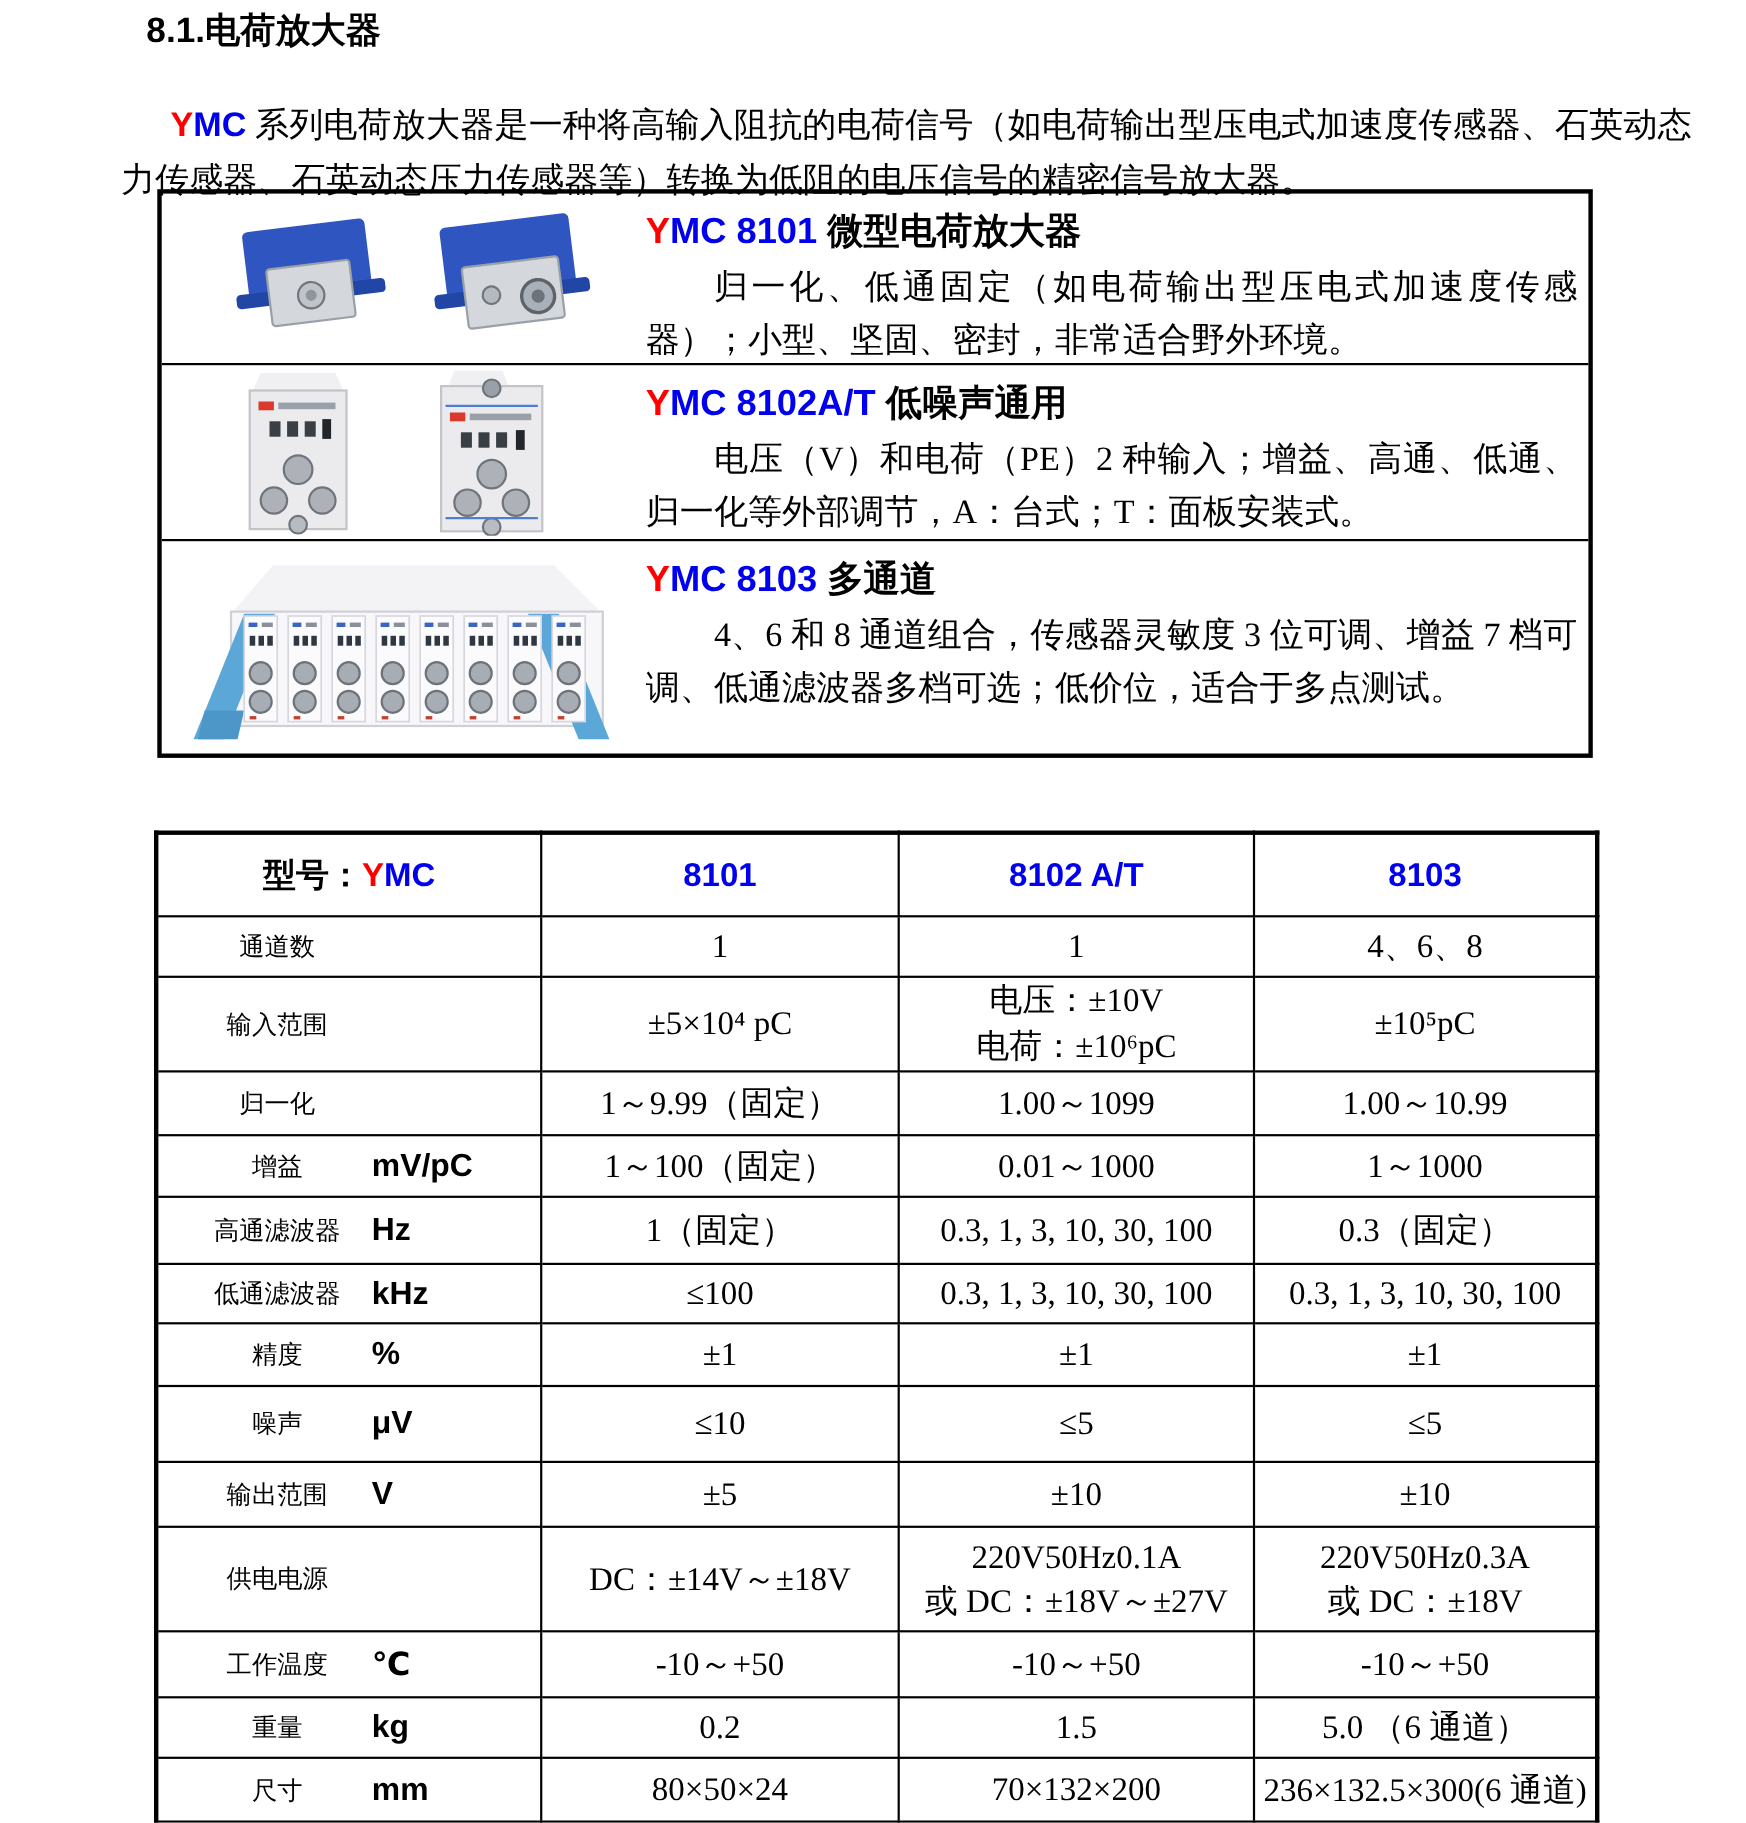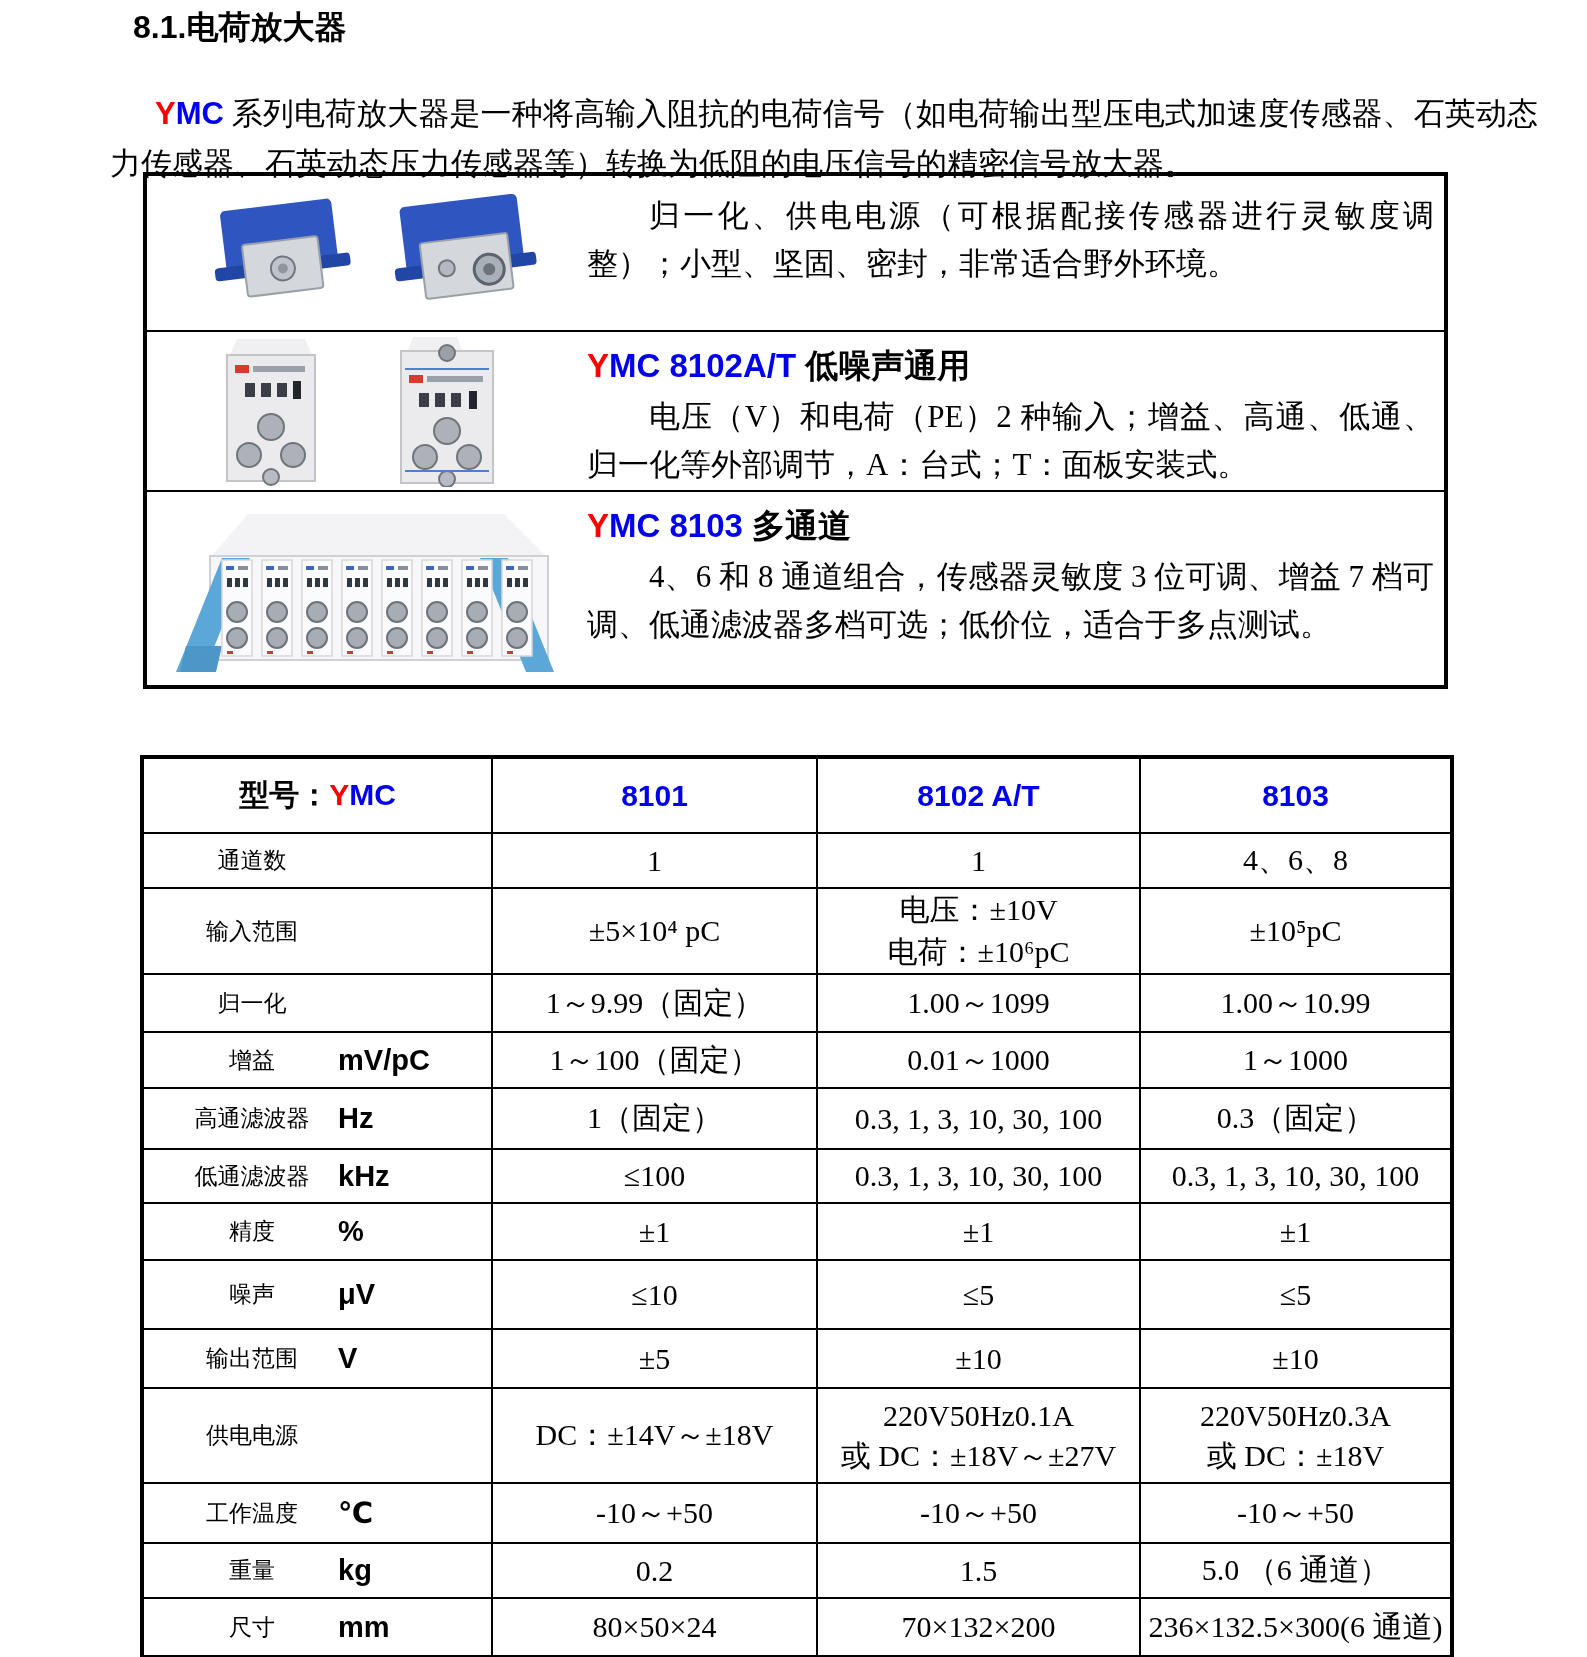--- a/index.html
+++ b/index.html
@@ -69,21 +69,22 @@
             <rect x="248" y="18" width="118" height="70" rx="5" fill="#2f55c0"></rect>
             <rect x="236" y="78" width="142" height="13" rx="4" fill="#2146a6"></rect>
             <rect x="264" y="56" width="88" height="56" rx="3" fill="#d4d7dc" stroke="#9aa0a8" stroke-width="2"></rect>
             <circle cx="288" cy="84" r="8" fill="#b4b9bf" stroke="#70767e" stroke-width="2"></circle>
             <circle cx="330" cy="90" r="15" fill="#aab0b7" stroke="#5d636b" stroke-width="3"></circle>
             <circle cx="330" cy="90" r="6" fill="#6d737b"></circle>
           </g>
         </svg>
       </div>
       <div class="ptext">
-        <div class="pdesc">归一化、供电电源（可根据配接传感器进行灵敏度调整）；小型、坚固、密封，非常适合野外环境。</div>
+        <div class="ptitle"><span class="brand-y">Y</span><span class="brand-b">MC 8101</span><span class="pname"> 微型电荷放大器</span></div>
+        <div class="pdesc">归一化、低通固定（如电荷输出型压电式加速度传感器）；小型、坚固、密封，非常适合野外环境。</div>
       </div>
     </div>
 
     <div class="product-row rowb">
       <div class="pimg">
         <svg width="420" height="152" viewBox="0 0 420 152">
           <g>
             <polygon points="80,4 148,4 156,22 72,22" fill="#f0f0f2"></polygon>
             <rect x="70" y="20" width="88" height="126" fill="#ebebee" stroke="#c3c3c8" stroke-width="2"></rect>
             <rect x="78" y="30" width="14" height="8" fill="#d93a2b"></rect>

